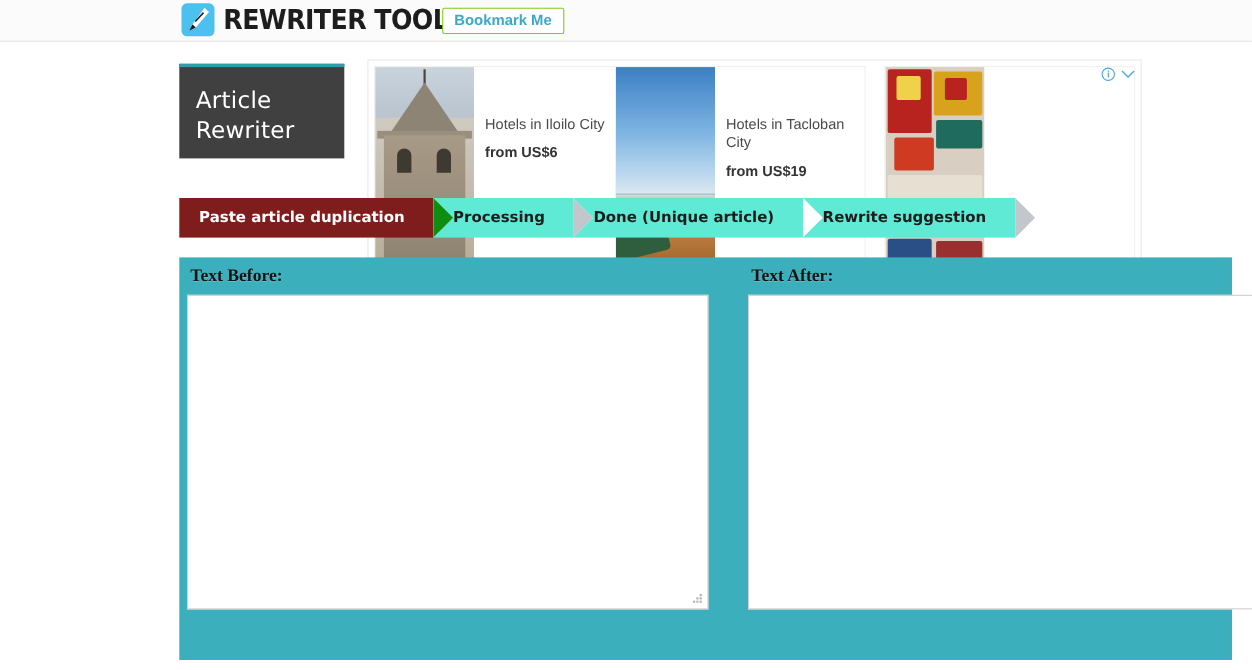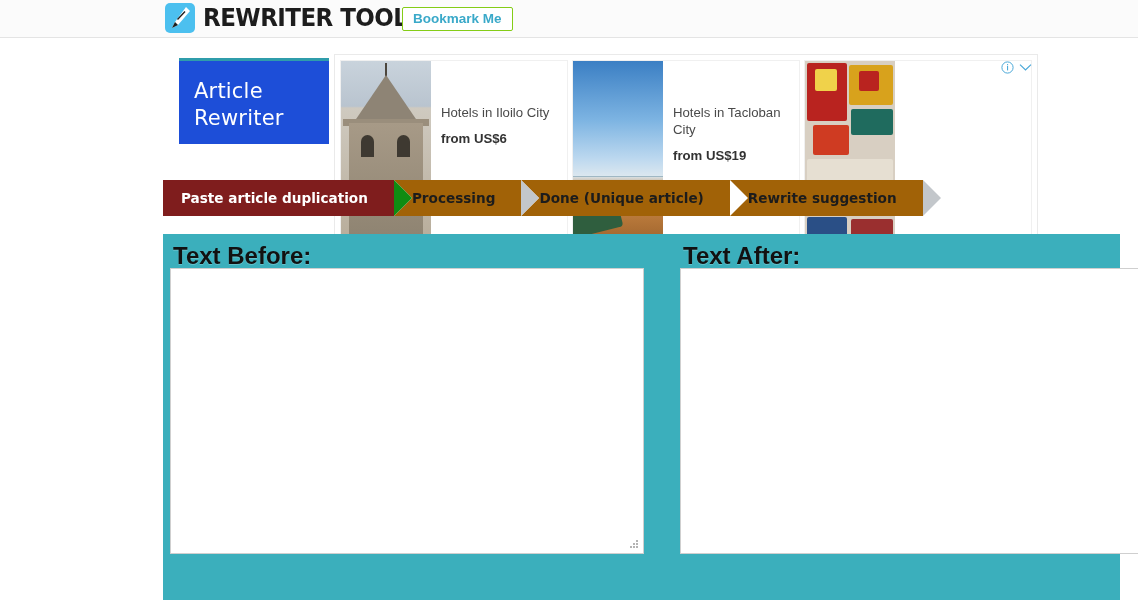--- a/index.html
+++ b/index.html
@@ -63,21 +63,21 @@
   }
   .ad-unit {
     position: absolute; top: 5px;
     width: 228px; height: 176px;
     background: #fff;
     border: 1px solid #f0f0f0;
     display: flex;
     overflow: hidden;
   }
   .ad-unit.u1 { left: 5px; }
-  .ad-unit.u2 { left: 237px; }
+  .ad-unit.u2 { left: 224px; }
   .ad-unit.u3 { left: 469px; }
   .ad-thumb { width: 90px; height: 100%; flex: 0 0 90px; position: relative; overflow: hidden; }
   .ad-copy { flex: 1 1 auto; padding: 7px 8px 0 10px; margin-top: 36px; }
   .ad-title {
     font-size: 13.2px; color: #4a4a4a; line-height: 17px;
     font-family: "Liberation Sans", sans-serif;
   }
   .ad-price {
     margin-top: 10px; font-size: 13.2px; font-weight: bold; color: #333;
   }
@@ -116,48 +116,47 @@
     position: absolute; right: 5px; top: 6px;
     display: flex; align-items: center; gap: 5px;
     z-index: 5;
   }
   .adchoices svg { display: block; }
 
   
   .panel-title {
     position: absolute; left: 163px; top: 58px;
     width: 150px; height: 86px;
-    background: #1d4ed8;
+    background: #404040;
     border-top: 3px solid #2f9dab;
     color: #ffffff;
     font-size: 21px;
     font-weight: normal;
     line-height: 27px;
     padding: 17px 0 0 15px;
     font-family: "DejaVu Sans", sans-serif;
     letter-spacing: 0.2px;
-    margin-left: 16px;
   }
 
   
   .steps {
     position: absolute; left: 163px; top: 180px;
     height: 36px;
     display: flex;
     z-index: 10;
   }
   .step {
     position: relative;
     height: 36px;
     display: flex; align-items: center;
     padding: 0 26px 0 18px;
     font-size: 13.6px;
     font-weight: bold;
     white-space: nowrap;
-    background: #a16207;
+    background: #5eead4;
     color: #1c1c1c;
     font-family: "DejaVu Sans", sans-serif;
     cursor: pointer;
   }
   .step.active { background: #7f1d1d; color: #ffffff; }
   .step::after {
     content: "";
     position: absolute; right: -18px; top: 0;
     width: 0; height: 0;
     border-top: 18px solid transparent;
@@ -185,22 +184,22 @@
     background: #3bafbc;
   }
   .col {
     position: absolute; top: 0;
     width: 478px; height: 100%;
   }
   .col.left { left: 6px; }
   .col.right { left: 516px; }
   .col-label {
     position: absolute; left: 4px; top: 8px;
-    font-size: 24px; font-weight: bold; color: #111111;
-    font-family: Liberation Sans, sans-serif;
+    font-size: 16px; font-weight: bold; color: #111111;
+    font-family: Liberation Serif, serif;
     text-shadow: 0 1px 0 rgba(255,255,255,.22);
   }
   .ta-box {
     position: absolute; left: 1px; top: 34px;
     width: 474px; height: 286px;
     background: #ffffff;
     border: 1px solid #cfcfcf;
   }
   .ta-box textarea {
     width: 100%; height: 100%;

